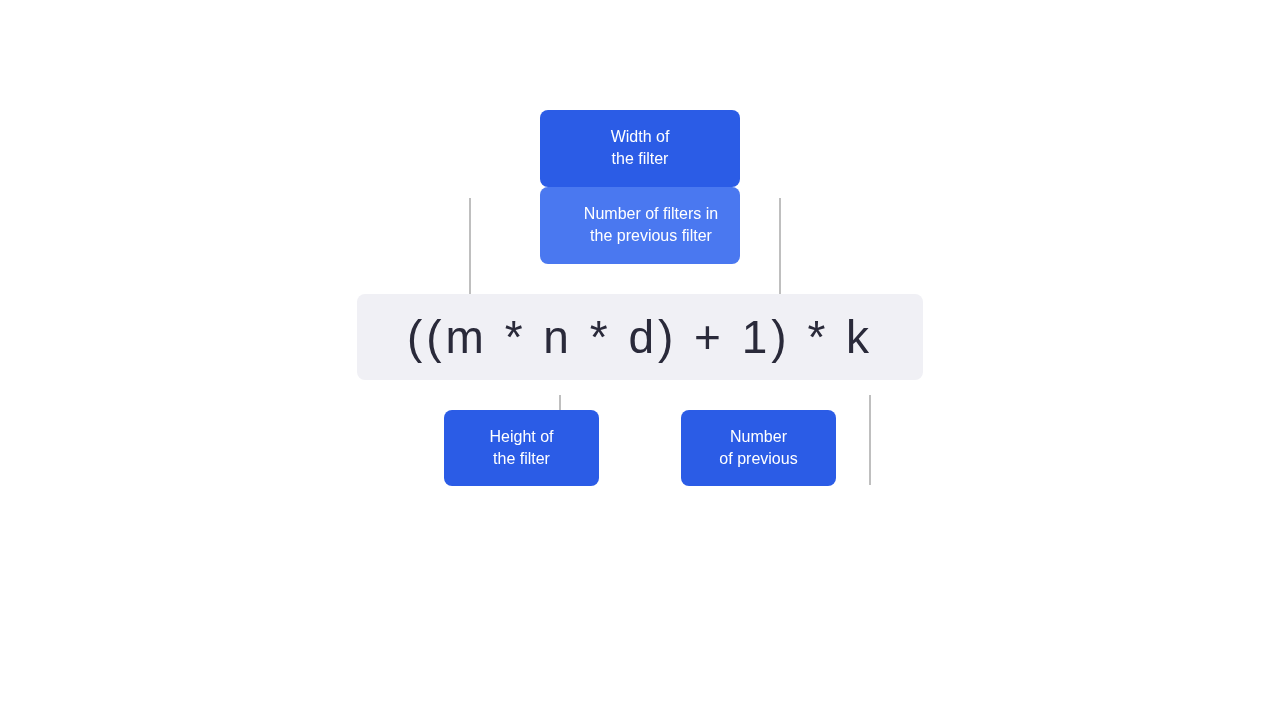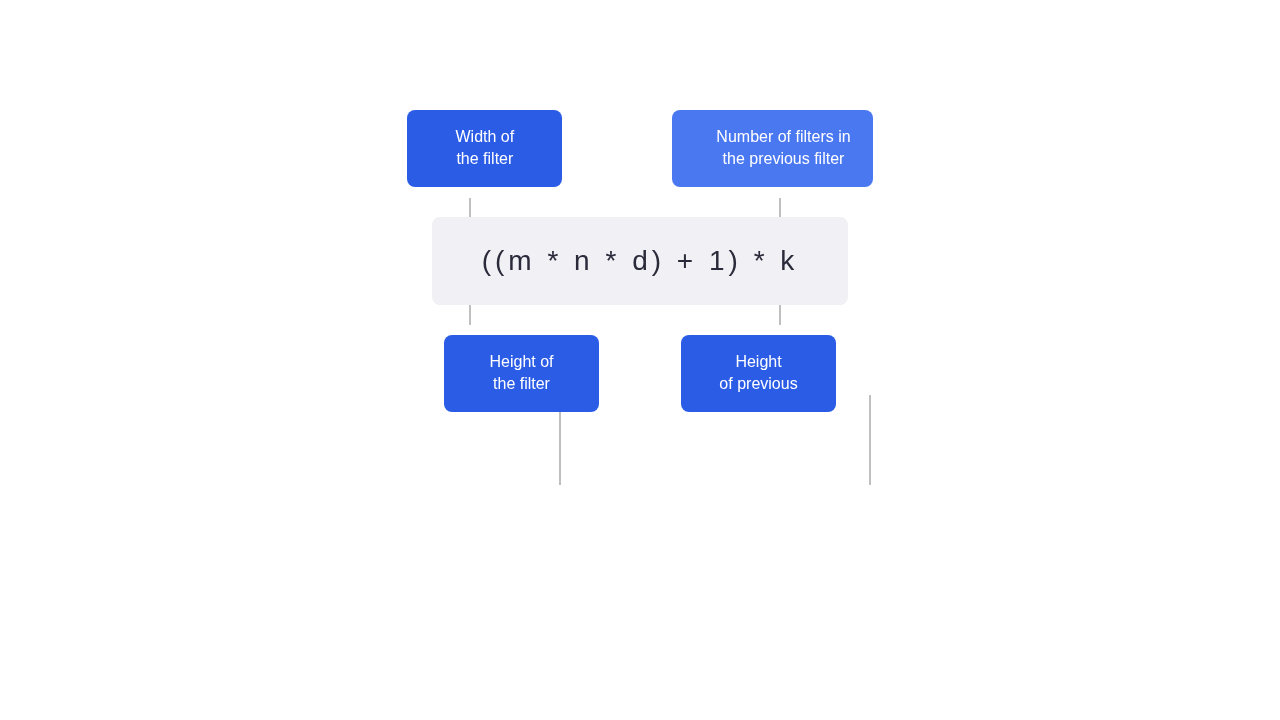--- a/index.html
+++ b/index.html
@@ -24,23 +24,22 @@
       width: 700px;
       height: 500px;
       display: flex;
       flex-direction: column;
       align-items: center;
     }
 
     
     .top-labels {
       display: flex;
-      flex-direction: row;
+      flex-direction: column;
       justify-content: center;
-      gap: 110px;
       margin-bottom: 0;
       position: relative;
       z-index: 2;
     }
 
     
     .formula-row {
       position: relative;
       z-index: 2;
       margin: 0;
@@ -70,22 +69,22 @@
     }
 
     .label-box.lighter {
       background-color: #4a78f0;
       padding-left: 44px;
     }
 
     .formula-box {
       background-color: #f0f0f5;
       border-radius: 8px;
-      padding: 28px 50px;
-      font-size: 28px;
+      padding: 16px 50px;
+      font-size: 46px;
       font-weight: 400;
       color: #2a2a3a;
       letter-spacing: 4px;
       white-space: nowrap;
     }
 
     
     .connectors {
       position: absolute;
       top: 0;
@@ -128,18 +127,18 @@
       <span>((m  *  n  *  d) + 1)  *  k</span>
     </div>
   </div>
 
   <div class="bottom-labels">
     <div class="label-box">
       <span>Height of</span><br>
       <span>the filter</span>
     </div>
     <div class="label-box">
-      <span>Height</span><br>
+      <span>Number</span><br>
       <span>of previous</span>
     </div>
   </div>
 
 </div>
 
 </body></html>

